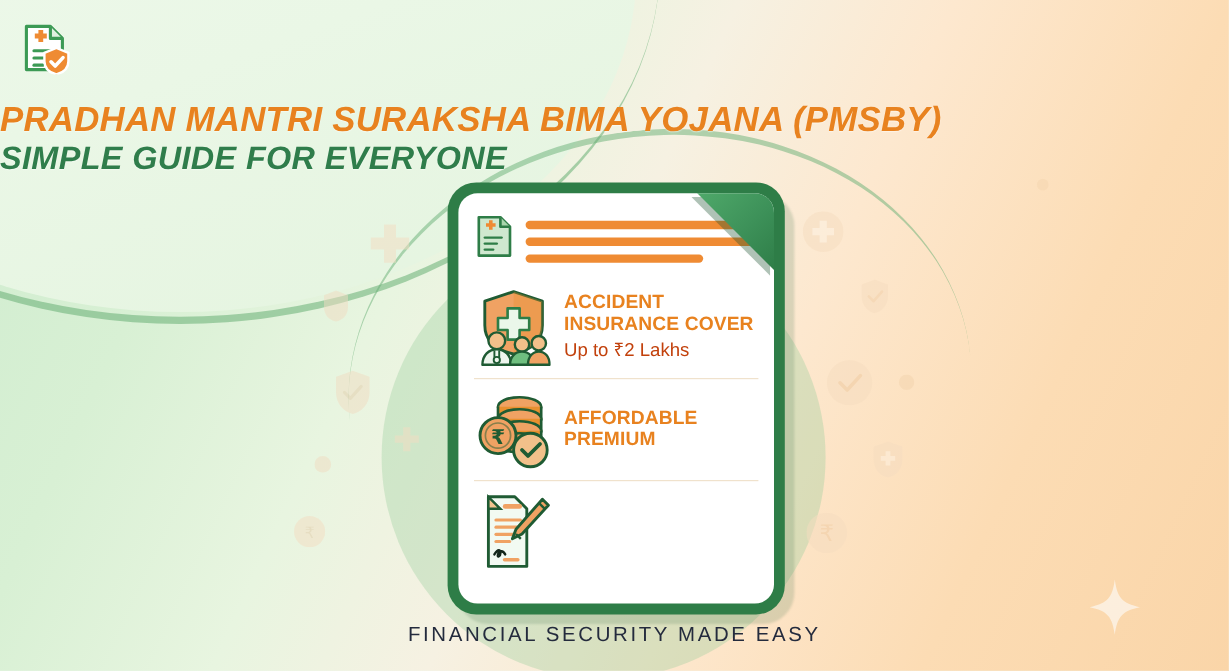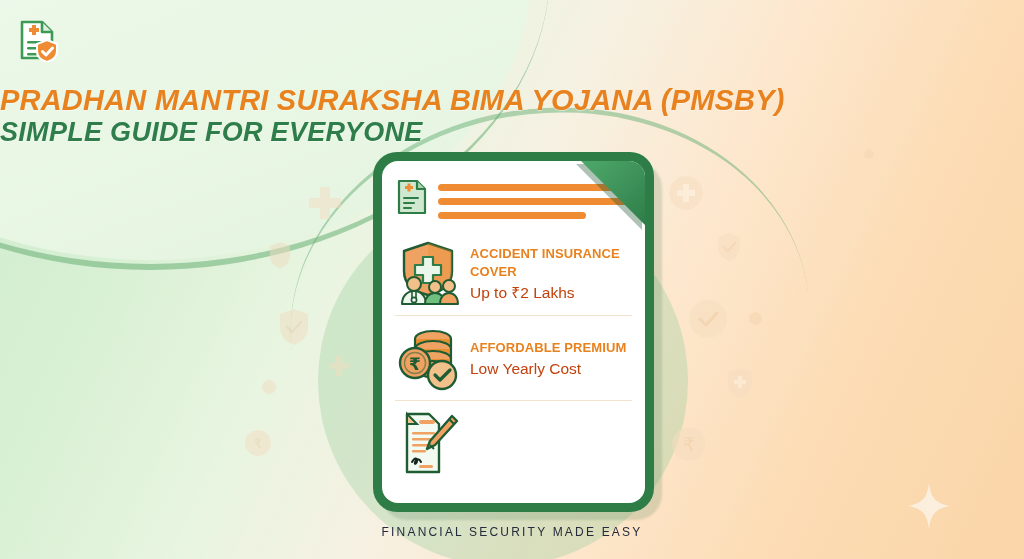--- a/index.html
+++ b/index.html
@@ -120,33 +120,33 @@
   
   .features{ margin-top:12px; }
   .feature{
     display:flex; align-items:center; gap:11px;
     padding:9px 2px 9px 2px;
   }
   .feature + .feature{ border-top:1px solid #f0e2cc; }
   .feature .f-ico{ width:62px; height:66px; flex:0 0 auto; }
   .f-text{ flex:1; min-width:0; }
   .f-title{
-    font-size:13px; font-weight:bold; color:#e8821f;
+    font-size:16px; font-weight:bold; color:#e8821f;
     line-height:1.04; letter-spacing:.1px;
   }
   .f-sub{
     margin-top:4px;
     font-size:15.5px; color:#c2410c; line-height:1.15;
   }
 
   
   .footer{
     position:absolute; left:0; right:0; bottom:20px;
     text-align:center;
-    font-size:12px; letter-spacing:2.2px; color:#242b3d; font-weight:normal;
+    font-size:17px; letter-spacing:2.2px; color:#242b3d; font-weight:normal;
   }
 </style>
 </head>
 <body>
 
 <div class="bg-layer">
   <div class="top-left-blob"></div>
   <div class="top-left-arc"></div>
   <div class="mid-swoosh"></div>
   <div class="center-circle"></div>
@@ -313,21 +313,20 @@
               <ellipse cx="36" cy="44" rx="18" ry="8" fill="#f0a263" stroke="#1f5b33" stroke-width="2.2"></ellipse>
               <circle cx="18" cy="38" r="15" fill="#f0a263" stroke="#1f5b33" stroke-width="2.4"></circle>
               <circle cx="18" cy="38" r="10.5" fill="none" stroke="#1f5b33" stroke-width="1.4" opacity=".5"></circle>
               <text x="18" y="45" font-size="17" text-anchor="middle" fill="#1f5b33" font-family="DejaVu Sans" font-weight="bold">₹</text>
               <circle cx="45" cy="50" r="14" fill="#f2c08a" stroke="#1f5b33" stroke-width="2.4"></circle>
               <path d="M38 50l5 5 10-10" stroke="#1f5b33" stroke-width="3.2" fill="none" stroke-linecap="round" stroke-linejoin="round"></path>
             </svg>
           </span>
           <span class="f-text">
             <span class="f-title">AFFORDABLE PREMIUM</span>
-            <span class="f-sub" style="display:block">Low Yearly Cost</span>
           </span>
         </div>
 
         <div class="feature">
           <span class="f-ico">
             <svg width="62" height="66" viewBox="0 0 62 66">
               <path d="M10 4h22l10 10v48H10z" fill="#f2faf2" stroke="#1f5b33" stroke-width="2.4" stroke-linejoin="round"></path>
               <path d="M10 4v10h10z" fill="#f0c48e" stroke="#1f5b33" stroke-width="2"></path>
               <rect x="22" y="10" width="16" height="4" rx="2" fill="#f0a263"></rect>
               <rect x="15" y="22" width="23" height="2.6" rx="1.3" fill="#f0a263"></rect>

